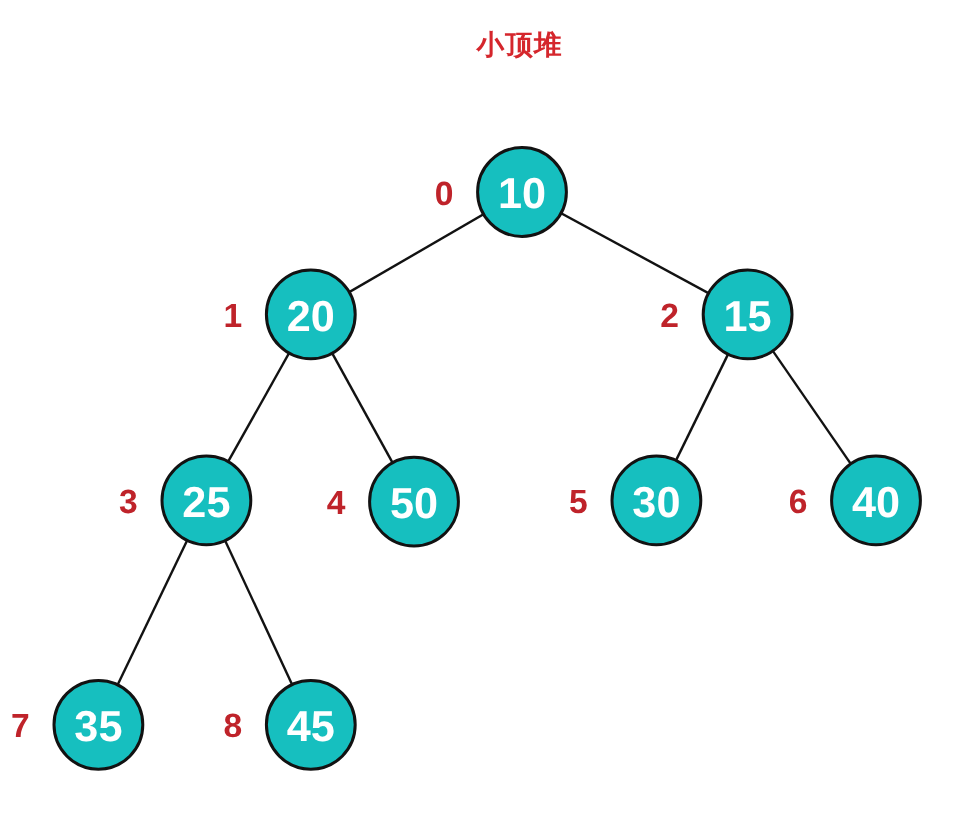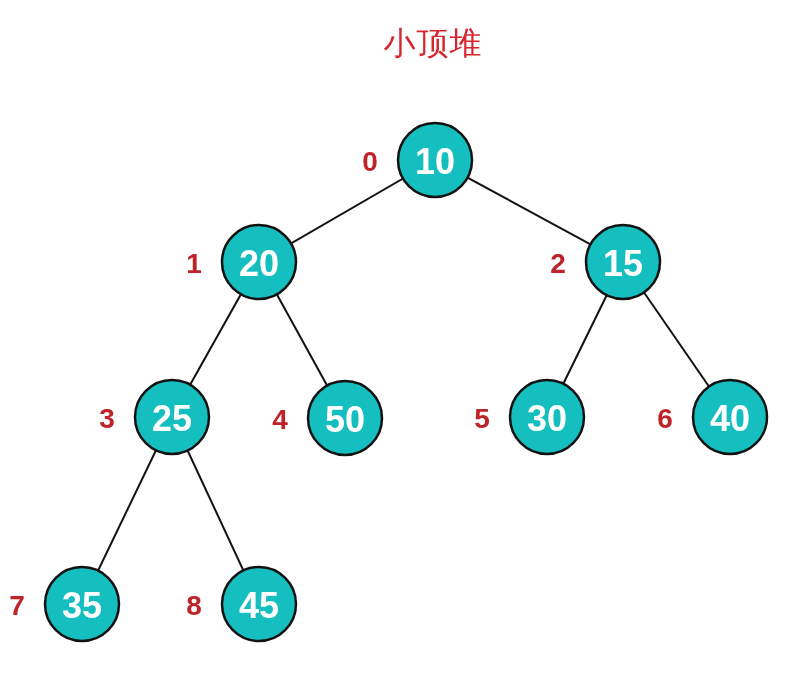--- a/index.html
+++ b/index.html
@@ -13,22 +13,22 @@
     height: 678px;
     background: #ffffff;
     overflow: hidden;
     font-family: "Liberation Sans", sans-serif;
   }
   #diagram-title {
     position: absolute;
     top: 22px;
     left: 433px;
     transform: translateX(-50%);
-    font-size: 32px;
-    font-weight: normal;
+    font-size: 23px;
+    font-weight: bold;
     white-space: nowrap;
     letter-spacing: 1px;
   }
   #tree-svg {
     position: absolute;
     top: 0;
     left: 0;
   }
   #tree-svg text {
     font-family: "Liberation Sans", sans-serif;

